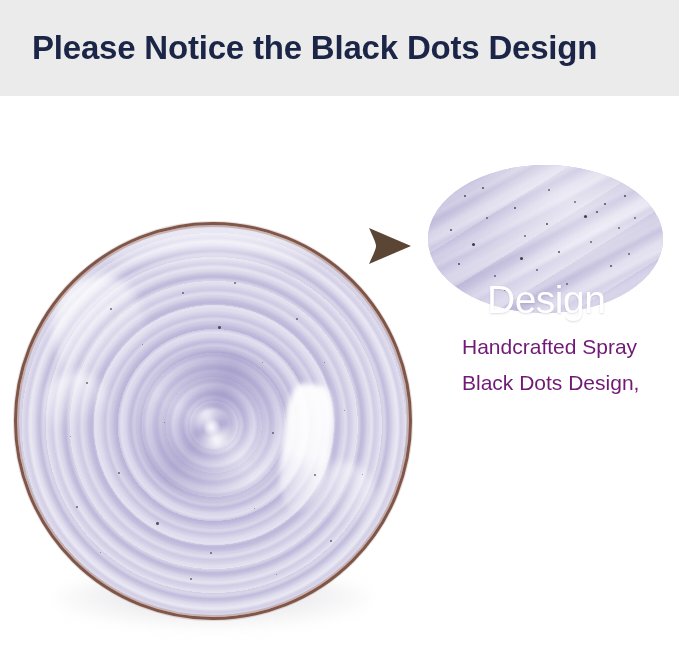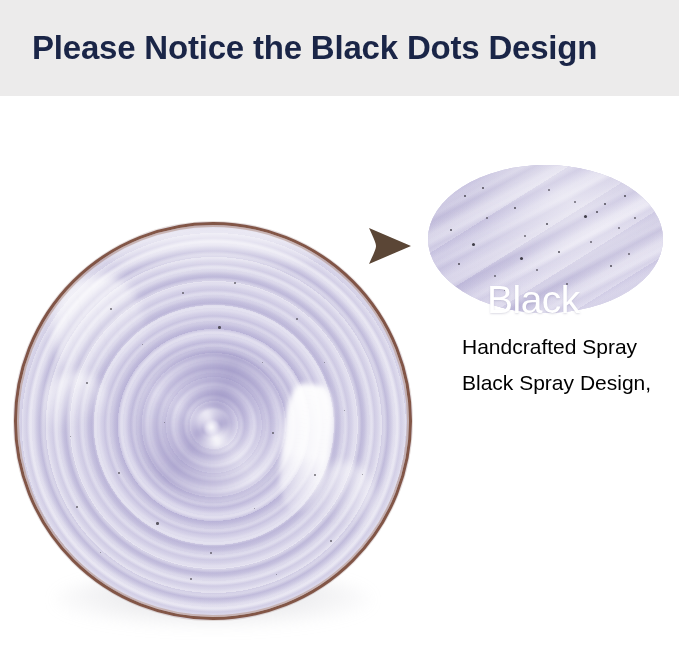--- a/index.html
+++ b/index.html
@@ -356,21 +356,21 @@
   }
   .caption-block {
     position: absolute;
     left: 462px;
     top: 329px;
     width: 210px;
   }
   .caption-line {
     font-size: 21px;
     line-height: 36px;
-    color: #000000;
+    color: #701a75;
     white-space: nowrap;
   }
 </style>
 </head>
 <body>
 
 <div id="page">
 
   <div class="header-band">
     <div class="header-title">Please Notice the Black Dots Design</div>
@@ -453,20 +453,20 @@
     <div class="de-speck" style="left:196px; top:30px;"></div>
     <div class="de-speck sm" style="left:206px; top:52px;"></div>
     <div class="de-speck" style="left:182px; top:100px;"></div>
     <div class="de-speck sm" style="left:200px; top:88px;"></div>
     <div class="de-speck" style="left:76px;  top:124px;"></div>
     <div class="de-speck sm" style="left:138px; top:118px;"></div>
     <div class="de-speck" style="left:54px;  top:22px;"></div>
     <div class="de-speck sm" style="left:120px; top:24px;"></div>
   </div>
 
-  <div class="design-word">Black</div>
+  <div class="design-word">Design</div>
 
   <div class="caption-block">
     <div class="caption-line">Handcrafted Spray</div>
-    <div class="caption-line">Black Spray Design,</div>
+    <div class="caption-line">Black Dots Design,</div>
   </div>
 
 </div>
 
 </body></html>

